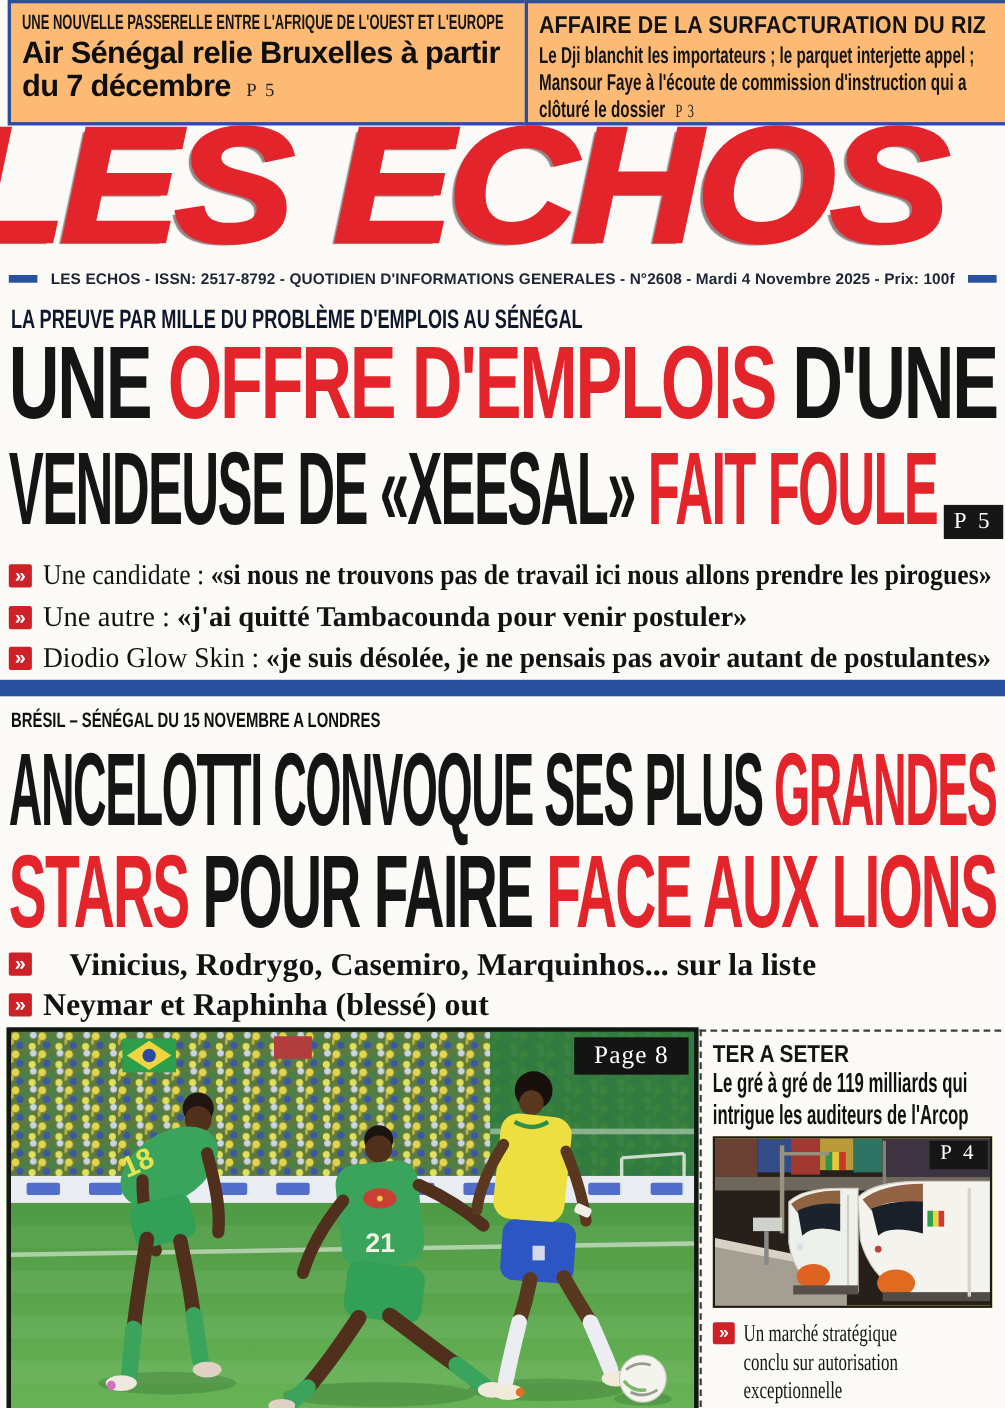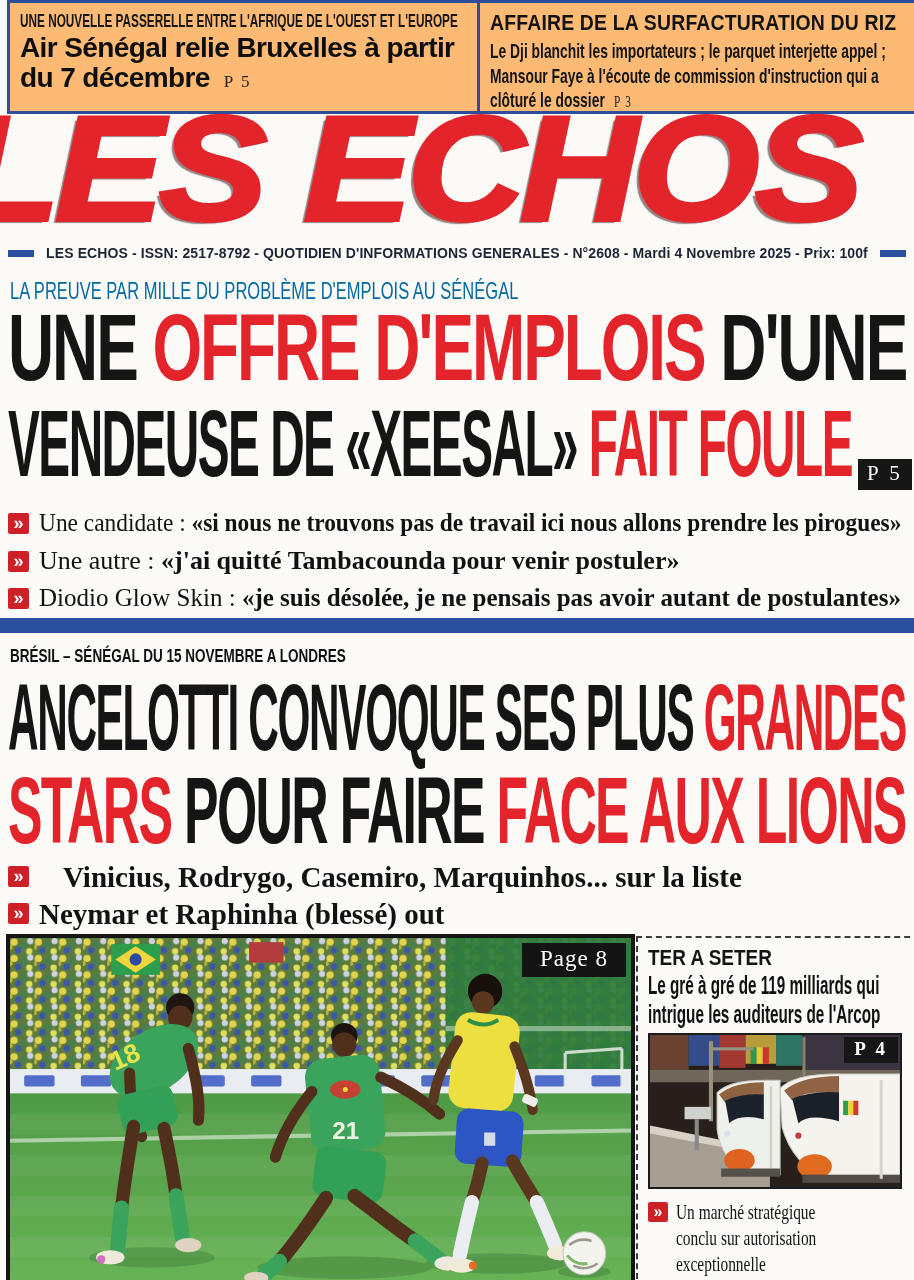--- a/index.html
+++ b/index.html
@@ -21,21 +21,21 @@
   #box-right .sub{display:block;width:620px;transform:scaleX(0.66);transform-origin:0 0;font-size:21px;font-weight:bold;line-height:1.17;color:#141414;margin-top:3px;}
 
   
   #masthead{position:absolute;top:100px;left:0;width:816px;height:142px;text-align:center;}
   #masthead .title{font-size:148px;line-height:138px;font-style:italic;font-weight:bold;color:#e3252b;letter-spacing:-4px;-webkit-text-stroke:4px #e3252b;text-shadow:-4px 3px 1px rgba(44,14,14,0.5);}
   #strap{position:absolute;top:245px;left:8px;width:898px;display:flex;align-items:center;gap:12px;}
   .strapbar{flex:1;height:7px;background:#2b509f;}
   #strap .text{font-size:14px;font-weight:bold;color:#1d2433;white-space:nowrap;letter-spacing:0.1px;}
 
   
-  #lead-kicker{position:absolute;top:277px;left:10px;font-size:24px;font-weight:normal;color:#0369a1;}
+  #lead-kicker{position:absolute;top:277px;left:10px;font-size:24px;font-weight:bold;color:#0f172a;}
   .hugeline{position:absolute;left:8px;font-size:94px;font-weight:bold;line-height:0.95;letter-spacing:-3px;color:#151515;}
   .hugeline .red{color:#e3252b;}
   #h1l1{top:303px;}
   #h1l2{top:399px;}
   #h2l1{top:673px;}
   #h2l2{top:766px;}
   .page-badge{position:absolute;background:#161616;color:#fff;font-family:"Liberation Serif",serif;padding:2px 9px 4px;letter-spacing:3px;}
   #pref-lead{top:459px;left:858px;font-size:21px;}
 
   .bullets{position:absolute;left:8px;width:900px;}
@@ -54,21 +54,21 @@
 
   
   #photo-soccer{position:absolute;left:6px;top:934px;width:621px;height:346px;border:4px solid #151515;background:#4f9a45;}
   #photo-soccer svg{display:block;width:100%;height:100%;}
   #page8-badge{top:5px;right:5px;left:auto;font-size:23px;position:absolute;background:#141414;color:#fff;font-family:"Liberation Serif",serif;padding:3px 18px 5px;letter-spacing:1px;}
 
   
   #ter{position:absolute;left:636px;top:936px;width:272px;height:344px;border:2px dashed #3c3c3c;border-bottom:none;padding:7px 8px 0 10px;background:#fbfaf7;}
   #ter .kicker{font-size:22px;font-weight:bold;color:#141414;}
   #ter .headline{display:block;width:410px;transform:scaleX(0.61);transform-origin:0 0;font-size:25px;font-weight:bold;line-height:1.14;color:#101010;letter-spacing:0;}
-  #photo-train{position:relative;margin-top:5px;width:250px;height:152px;border:2px solid #1c1c1c;background:#fde047;font-weight:bold;}
+  #photo-train{position:relative;margin-top:5px;width:250px;height:152px;border:2px solid #1c1c1c;background:#fde047;}
   #photo-train svg{display:block;width:100%;height:100%;}
   #pref-train{top:2px;right:2px;left:auto;position:absolute;font-size:19px;padding:1px 10px 3px;}
   #ter .brow{margin-top:10px;gap:8px;}
   #ter .chev{width:20px;height:20px;margin-top:3px;font-size:16px;line-height:19px;}
   .ter-btext{display:block;font-family:"Liberation Serif",serif;color:#141414;transform-origin:0 0;}
   #ter-b1{width:320px;transform:scaleX(0.70);font-size:22px;line-height:1.18;}
 </style>
 </head>
 <body>
 

